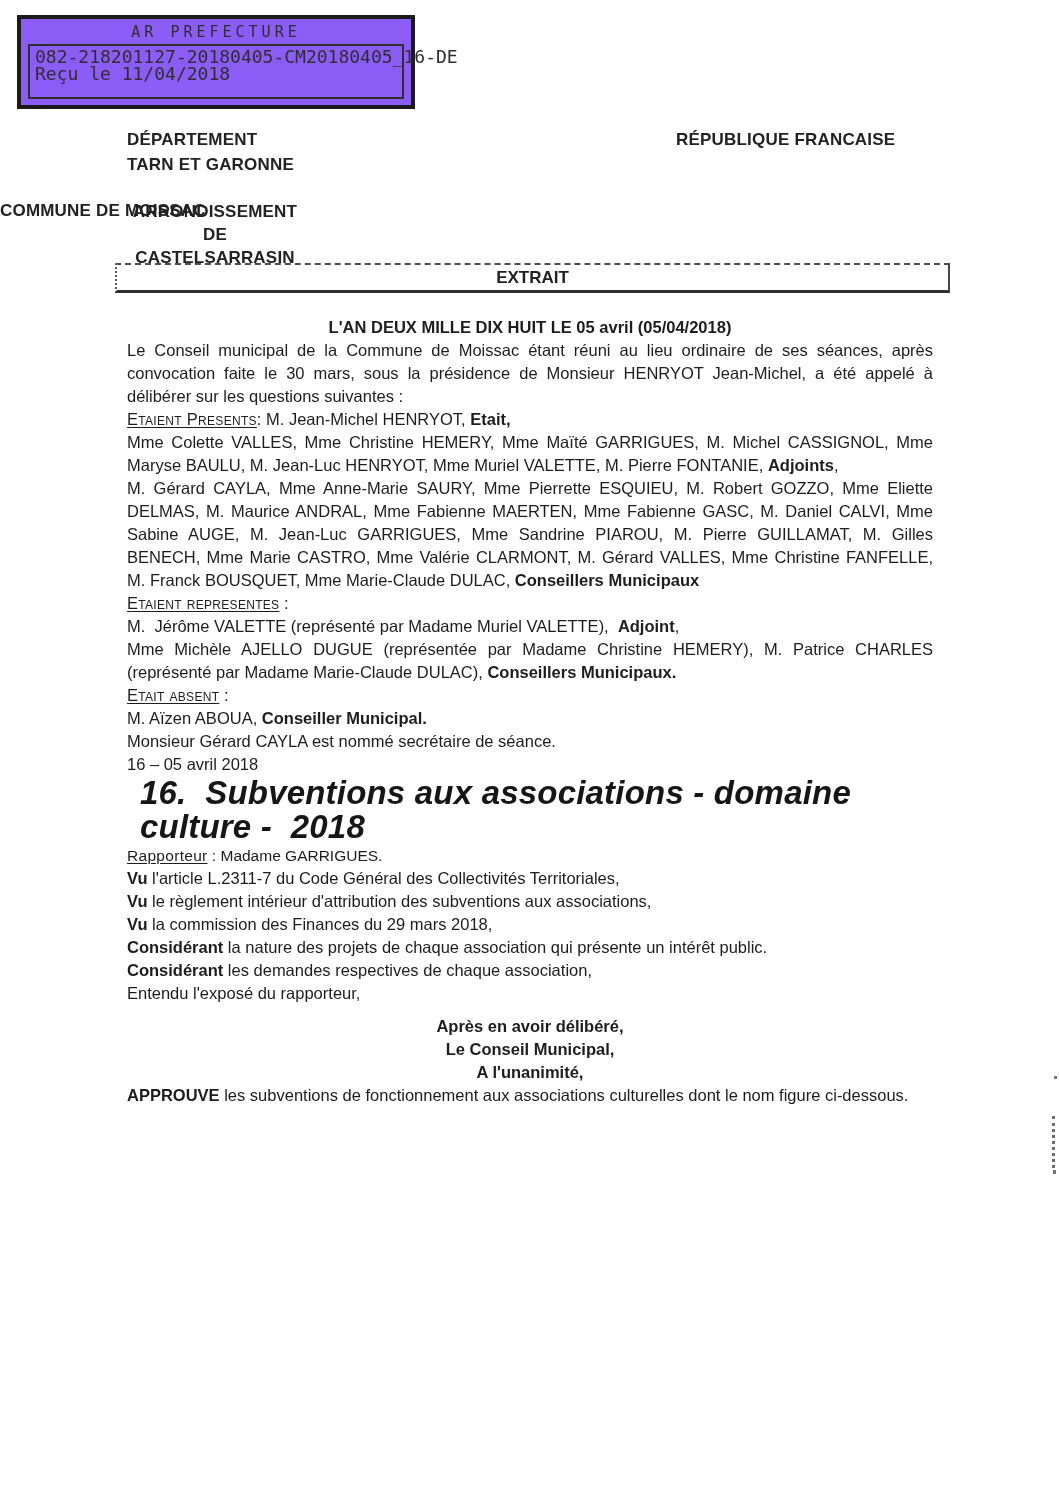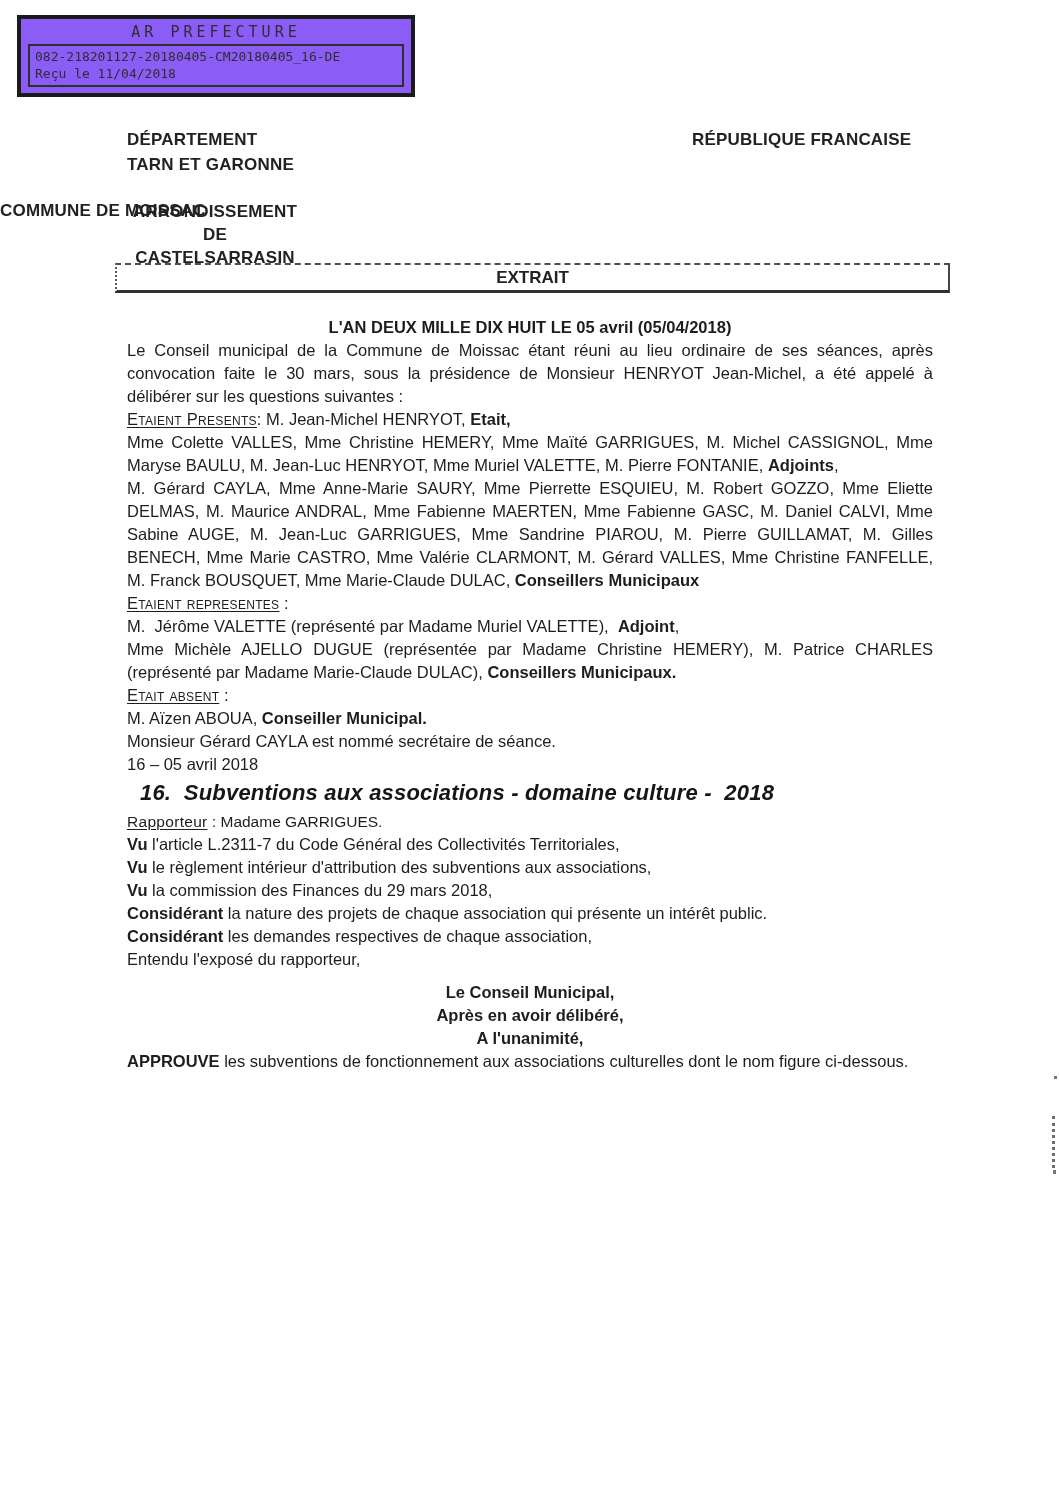--- a/index.html
+++ b/index.html
@@ -28,32 +28,32 @@
     font-family: "DejaVu Sans Mono", monospace;
     font-size: 15px;
     letter-spacing: 4px;
     color: #2e2e2e;
     margin-bottom: 3px;
     white-space: nowrap;
   }
   .stamp-inner {
     border: 2px solid #2e2e2e;
     font-family: "DejaVu Sans Mono", monospace;
-    font-size: 13px;
+    font-size: 18px;
     line-height: 17px;
     color: #2e2e2e;
-    padding: 2px 5px 3px 5px;
+    padding: 2px 5px 15px 5px;
     white-space: nowrap;
   }
 
   
   .hdr { position: absolute; font-weight: bold; font-size: 17px; letter-spacing: 0.2px; color: #222; }
   .hdr-departement { left: 127px; top: 130px; }
   .hdr-tarn        { left: 127px; top: 155px; }
-  .hdr-republique  { left: 692px; top: 130px; }
+  .hdr-republique  { left: 676px; top: 130px; }
   .hdr-commune     { left: 0; top: 173px; width: 838px; text-align: left; margin-top: 28px; }
   .hdr-arrondissement-block { left: 116px; top: 200px; width: 198px; text-align: center; line-height: 23px; }
 
   
   .extrait {
     position: absolute;
     left: 115px; top: 263px;
     width: 835px;
     box-sizing: border-box;
     border-top: 2px dashed #4d4d4d;
@@ -85,21 +85,21 @@
     text-decoration: underline;
     text-underline-offset: 2px;
     letter-spacing: 0.3px;
   }
   .pre { white-space: pre-wrap; }
   .p-secretary { margin-top: 30px; }
   .p-ref       { margin-top: 26px; }
   .item-title {
     margin-top: 6px;
     padding-left: 13px;
-    font-size: 22px;
+    font-size: 33px;
     line-height: 34px;
     font-weight: bold;
     font-style: italic;
     letter-spacing: 0.2px;
     white-space: pre-wrap;
     color: #161616;
   }
   .p-rapporteur { margin-top: 2px; font-size: 15.5px; }
   .p-vu { margin-top: 24px; }
   .center-block { margin-top: 10px; text-align: center; font-weight: bold; }
@@ -173,22 +173,22 @@
 
     <p class="p-vu"><span class="bold">Vu</span><span> la commission des Finances du 29 mars 2018,</span></p>
 
     <p class="p-vu"><span class="bold">Considérant</span><span> la nature des projets de chaque association qui présente un intérêt public.</span></p>
 
     <p class="p-vu"><span class="bold">Considérant</span><span> les demandes respectives de chaque association,</span></p>
 
     <p class="p-vu"><span class="bold"></span><span>Entendu l'exposé du rapporteur,</span></p>
 
     <div class="center-block">
+      <p>Après en avoir délibéré,</p>
       <p>Le Conseil Municipal,</p>
-      <p>Après en avoir délibéré,</p>
       <p>A l'unanimité,</p>
     </div>
 
     <p class="p-approve just"><span class="bold">APPROUVE</span><span> les subventions de fonctionnement aux associations culturelles dont le nom figure ci-dessous.</span></p>
 
   </div>
 
   <div class="artifact-dot1"></div>
   <div class="artifact-col"></div>
   <div class="artifact-dot2"></div>

